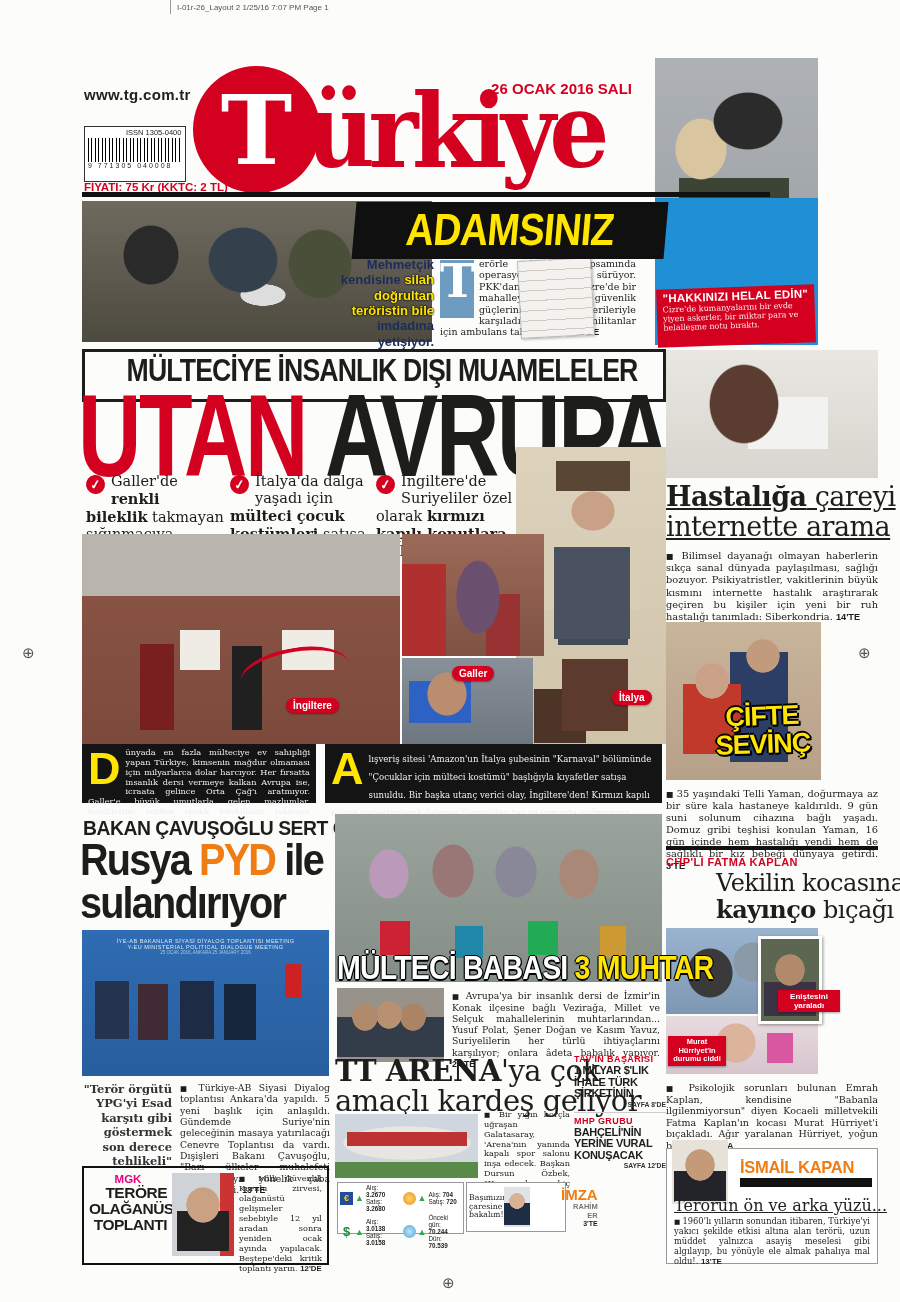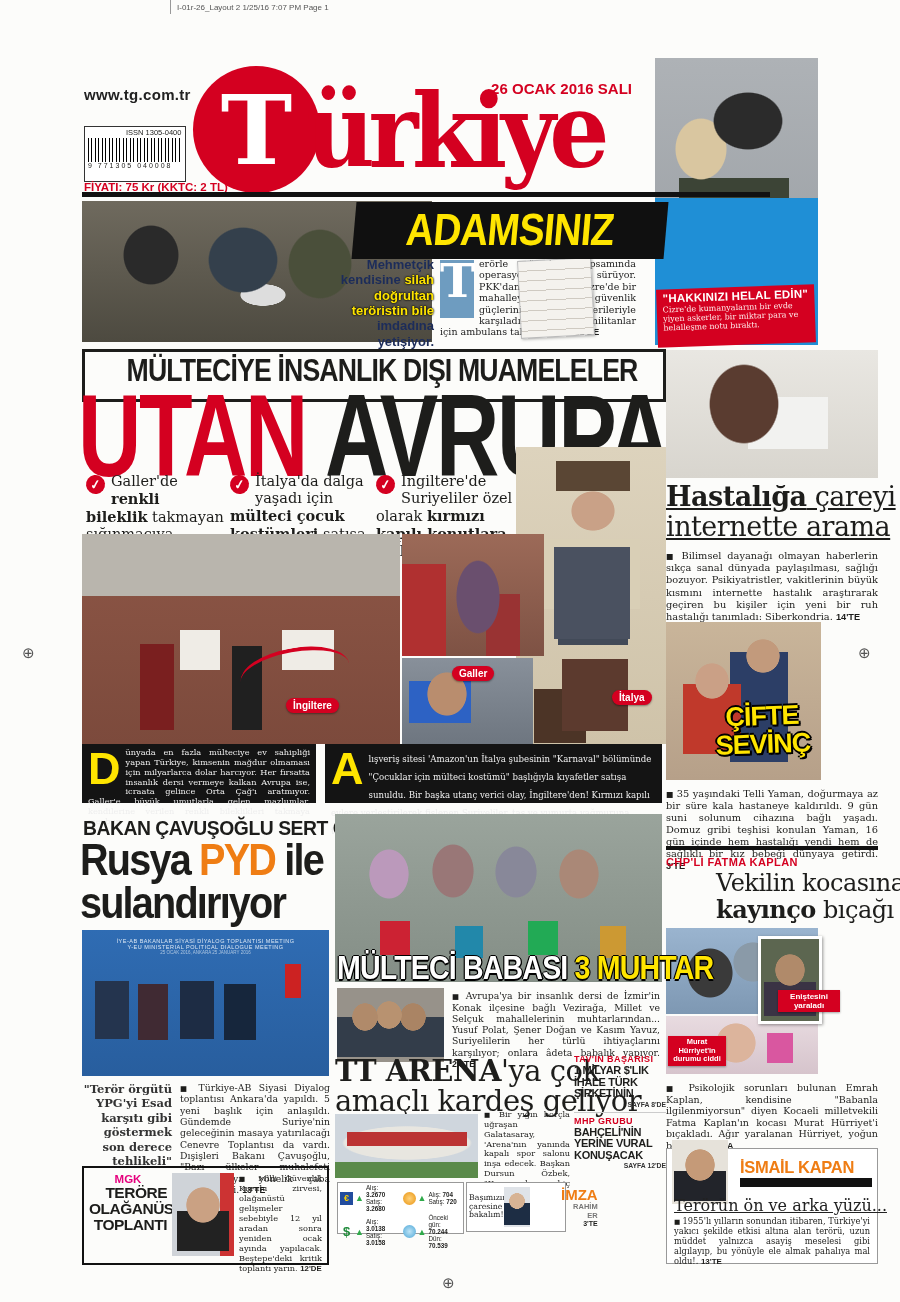--- a/index.html
+++ b/index.html
@@ -330,16 +330,16 @@
 
   <div class="abs" style="left:666px;top:1148px;width:212px;height:116px;border:1px solid #999;background:#fff;box-sizing:border-box;"></div>
   <div class="photo" style="left:672px;top:1140px;width:56px;height:64px;background:
       radial-gradient(closest-side,#c59a78 96%,transparent) 50% 28%/30px 32px no-repeat,
       linear-gradient(#22242a 0 0) 50% 92%/52px 30px no-repeat,
       #e6e2da;z-index:2;"></div>
   <div class="abs" style="left:740px;top:1158px;color:#ef7d14;font-weight:800;font-size:16.5px;letter-spacing:-.3px;z-index:2;">İSMAİL KAPAN</div>
   <div class="abs" style="left:740px;top:1178px;width:132px;height:9px;background:#111;z-index:2;"></div>
   <div class="abs serif" style="left:674px;top:1196px;font-size:16px;color:#222;z-index:2;text-decoration:underline;">Terörün ön ve arka yüzü...</div>
   <div class="abs serif just sq" style="left:674px;top:1216px;width:196px;font-size:8.3px;line-height:1.22;z-index:2;">
-    <span>1955'lı yılların sonundan itibaren, Türkiye'yi yakıcı şekilde etkisi altına alan terörü, uzun müddet yalnızca asayiş meselesi gibi algılayıp, bu yönüyle ele almak pahalıya mal oldu!. </span><span class="ref" style="font-size:8px;">13'TE</span>
+    <span>1960'lı yılların sonundan itibaren, Türkiye'yi yakıcı şekilde etkisi altına alan terörü, uzun müddet yalnızca asayiş meselesi gibi algılayıp, bu yönüyle ele almak pahalıya mal oldu!. </span><span class="ref" style="font-size:8px;">13'TE</span>
   </div>
 
 </div>
 
 </body></html>

